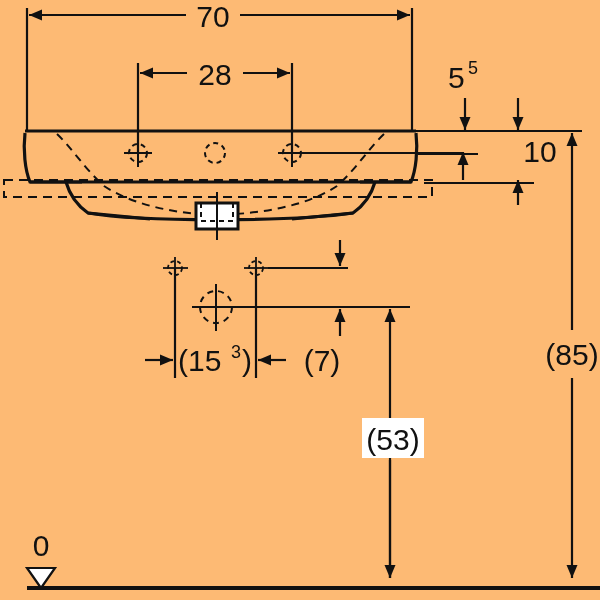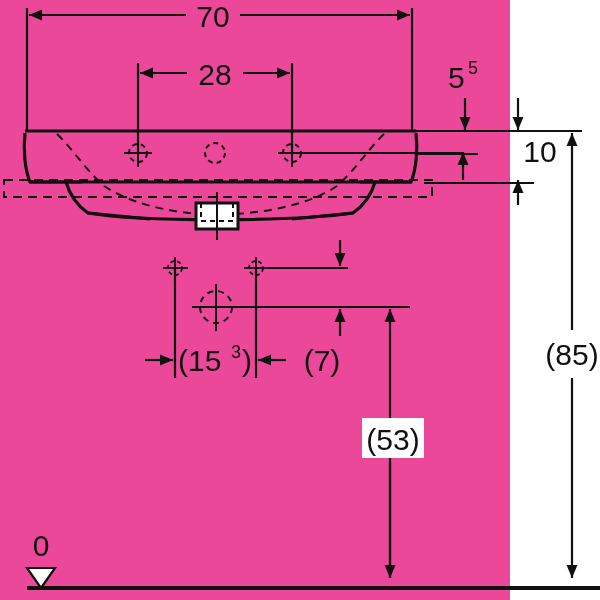--- a/index.html
+++ b/index.html
@@ -1,18 +1,18 @@
 <!DOCTYPE html>
 <html><head>
 <meta charset="utf-8">
 <style>
   html,body{margin:0;padding:0;background:#ffffff;}
   body{width:600px;height:600px;overflow:hidden;
        font-family:"Liberation Sans","DejaVu Sans",sans-serif;}
-  #stage{position:relative;width:510px;height:600px;background:#ec4899;}
+  #stage{position:relative;width:600px;height:600px;background:#fdba74;}
   svg{display:block;}
   .dimtext{font-family:"Liberation Sans","DejaVu Sans",sans-serif;
            font-size:30px;fill:#111111;}
   .sup{font-size:18px;}
 </style>
 </head>
 <body>
 
 <div id="stage">
 <svg width="600" height="600" viewBox="0 0 600 600">

